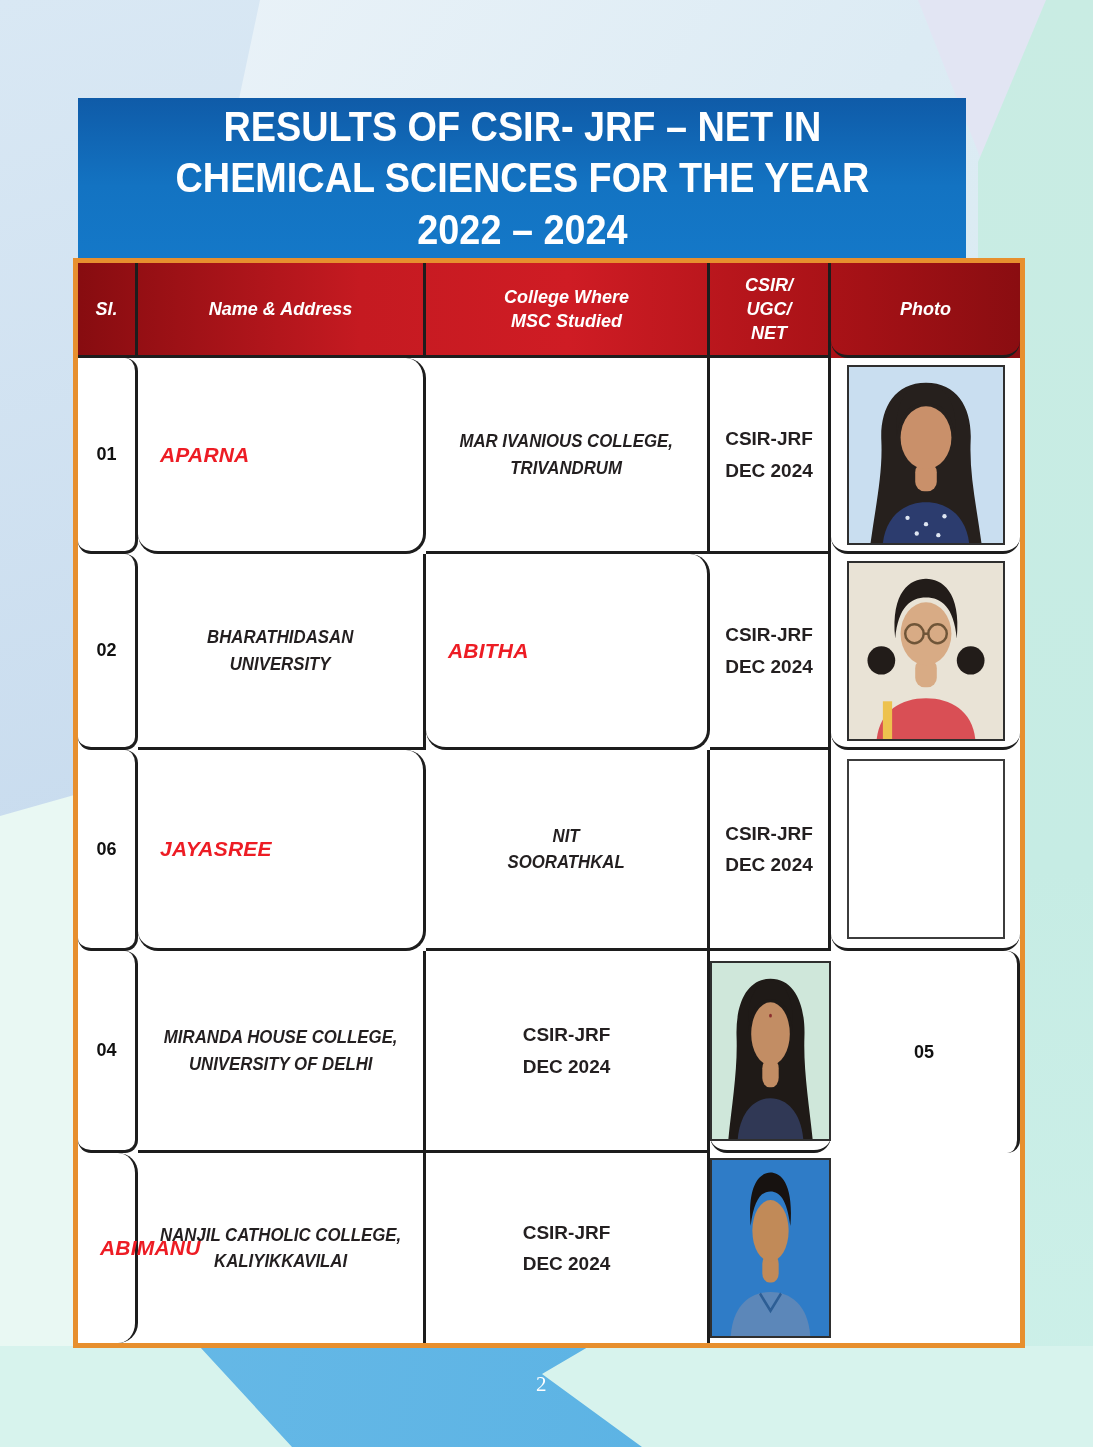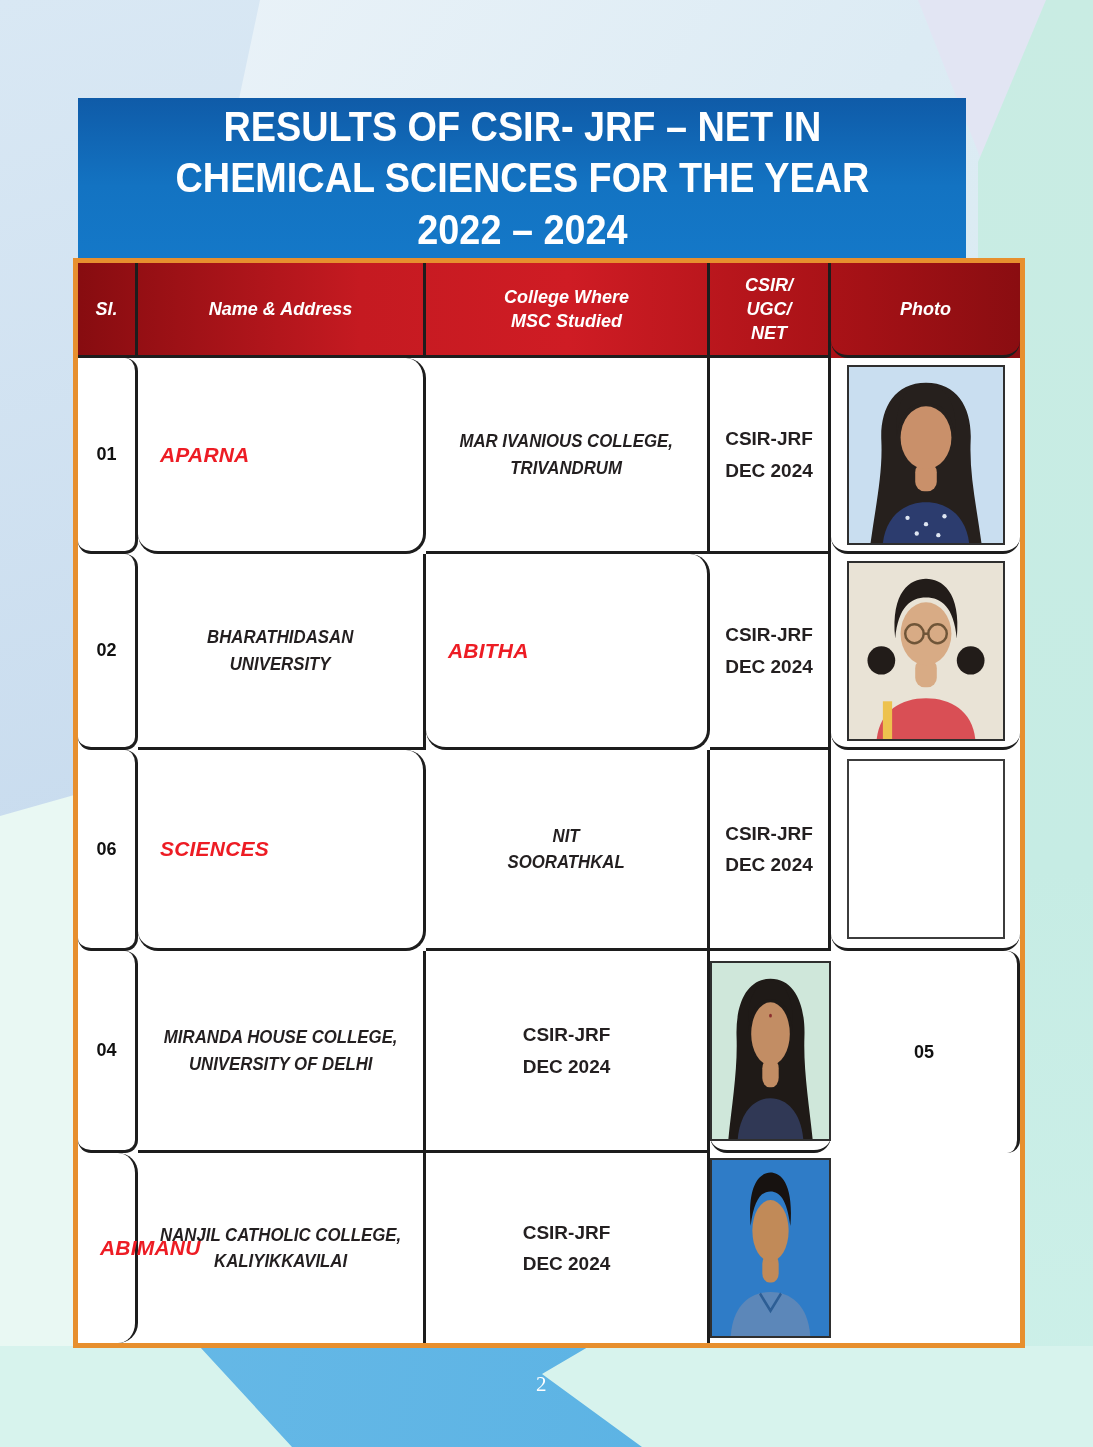--- a/index.html
+++ b/index.html
@@ -200,21 +200,21 @@
             <circle cx="42.5" cy="45" r="6"></circle>
               <circle cx="57.5" cy="45" r="6"></circle>
               <path d="M48.5 45 L51.5 45"></path>
           </g>
         </svg>
       </div>
     </div>
 
     <div class="cell c-sl">06</div>
     <div class="cell c-name">
-        <span>SCIENCES</span>
+        <span>JAYASREE</span>
       </div>
     <div class="cell c-college">
         <span>NIT
 SOORATHKAL</span>
       </div>
     <div class="cell c-result">
         <span>CSIR-JRF
 DEC 2024</span>
       </div>
     <div class="cell c-photo last-col">

